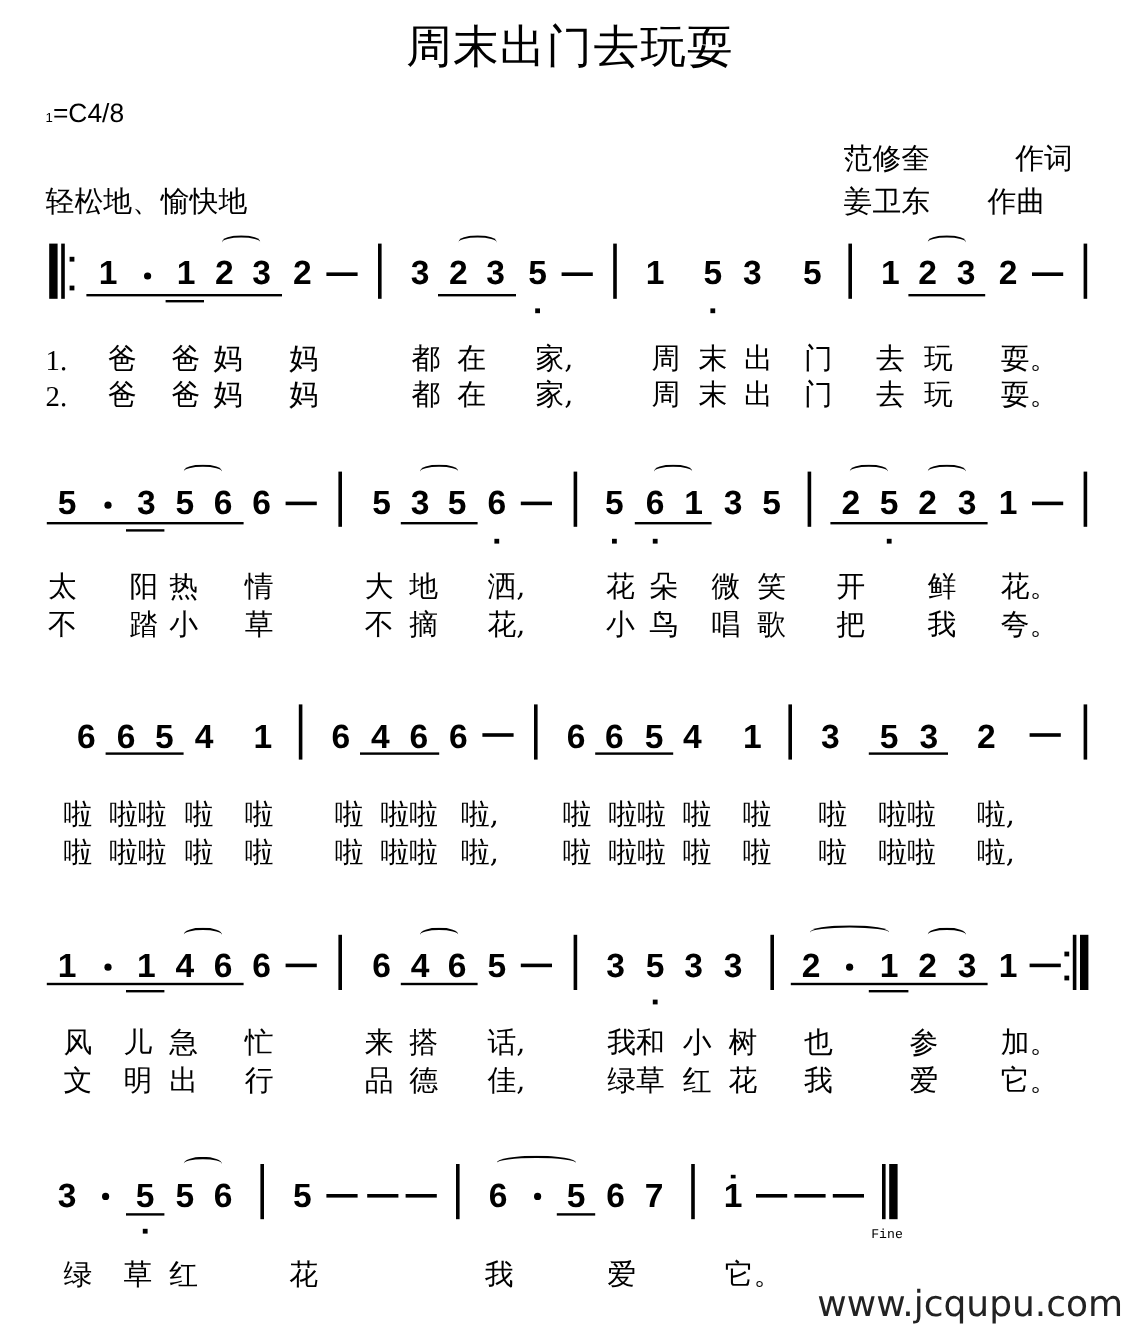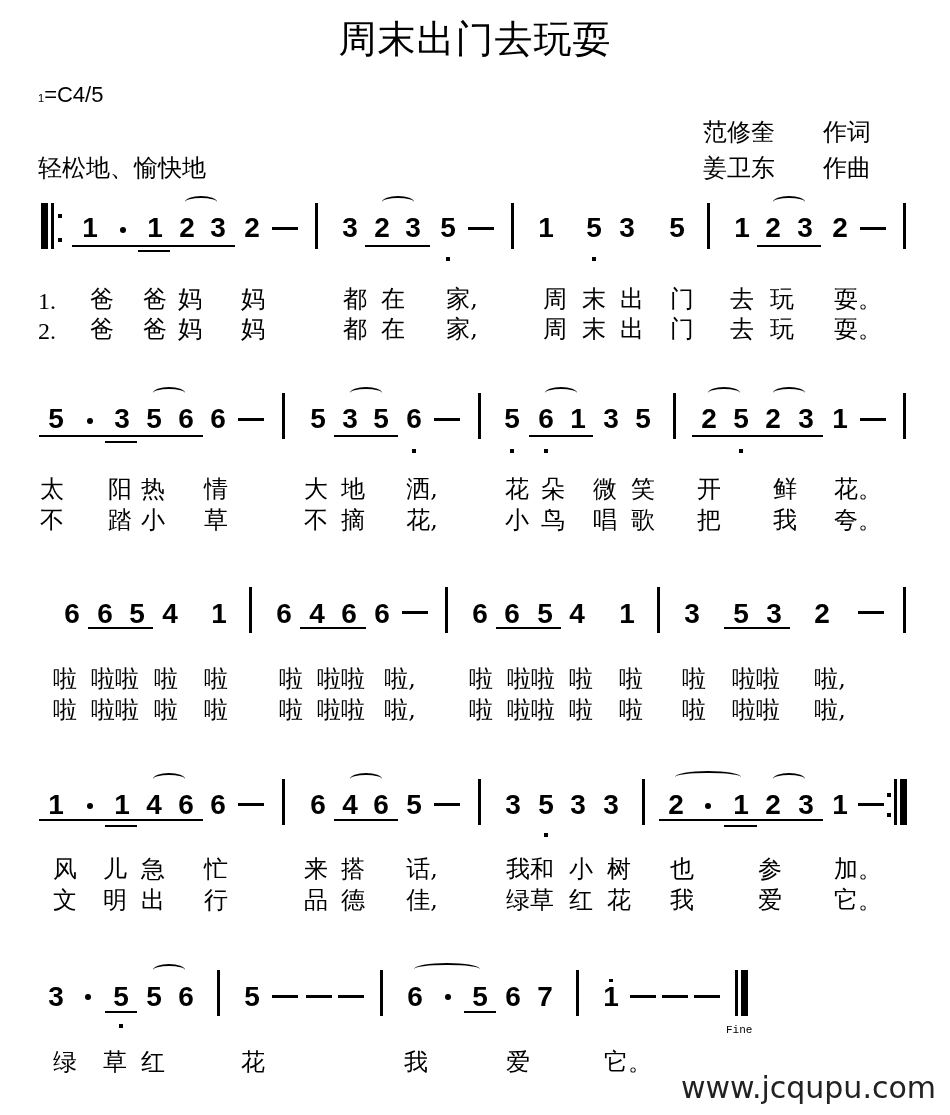--- a/index.html
+++ b/index.html
@@ -20,24 +20,24 @@
   .slur { position:absolute; height:10px; border-top:2px solid #000; border-radius:50% 50% 0 0; }
   .lyr { position:absolute; font-size:24px; font-family:"DejaVu Serif", serif; transform:translateX(-50%); line-height:1; white-space:nowrap; }
   .vn { position:absolute; font-size:24px; font-family:"Liberation Serif", serif; }
   .fine { position:absolute; font-size:11px; font-family:"Liberation Mono", monospace; }
   .wm { position:absolute; right:14px; top:1070px; font-size:30px; color:#222; font-family:"DejaVu Sans", sans-serif; }
 </style>
 </head>
 <body>
 
 <div class="abs title">周末出门去玩耍</div>
-<div class="abs key"><small>1</small><span>=C4/5</span></div>
+<div class="abs key"><small>1</small><span>=C4/8</span></div>
 <div class="abs tempo">轻松地、愉快地</div>
 <div class="abs credit" style="left:703px;top:116px;">范修奎</div>
-<div class="abs credit" style="left:823px;top:116px;">作词</div>
+<div class="abs credit" style="left:846px;top:116px;">作词</div>
 <div class="abs credit" style="left:703px;top:152px;">姜卫东</div>
 <div class="abs credit" style="left:823px;top:152px;">作曲</div>
 
 <div>
   <div class="barthick" style="left:41px;top:203px;"></div>
   <div class="bar" style="left:51px;top:203px;"></div>
   <div class="ldot" style="left:58px;top:214px;"></div>
   <div class="ldot" style="left:58px;top:238px;"></div>
   <span class="note" style="left:90px;top:214px;">1</span>
   <div class="dot" style="left:120px;top:227px;"></div>

